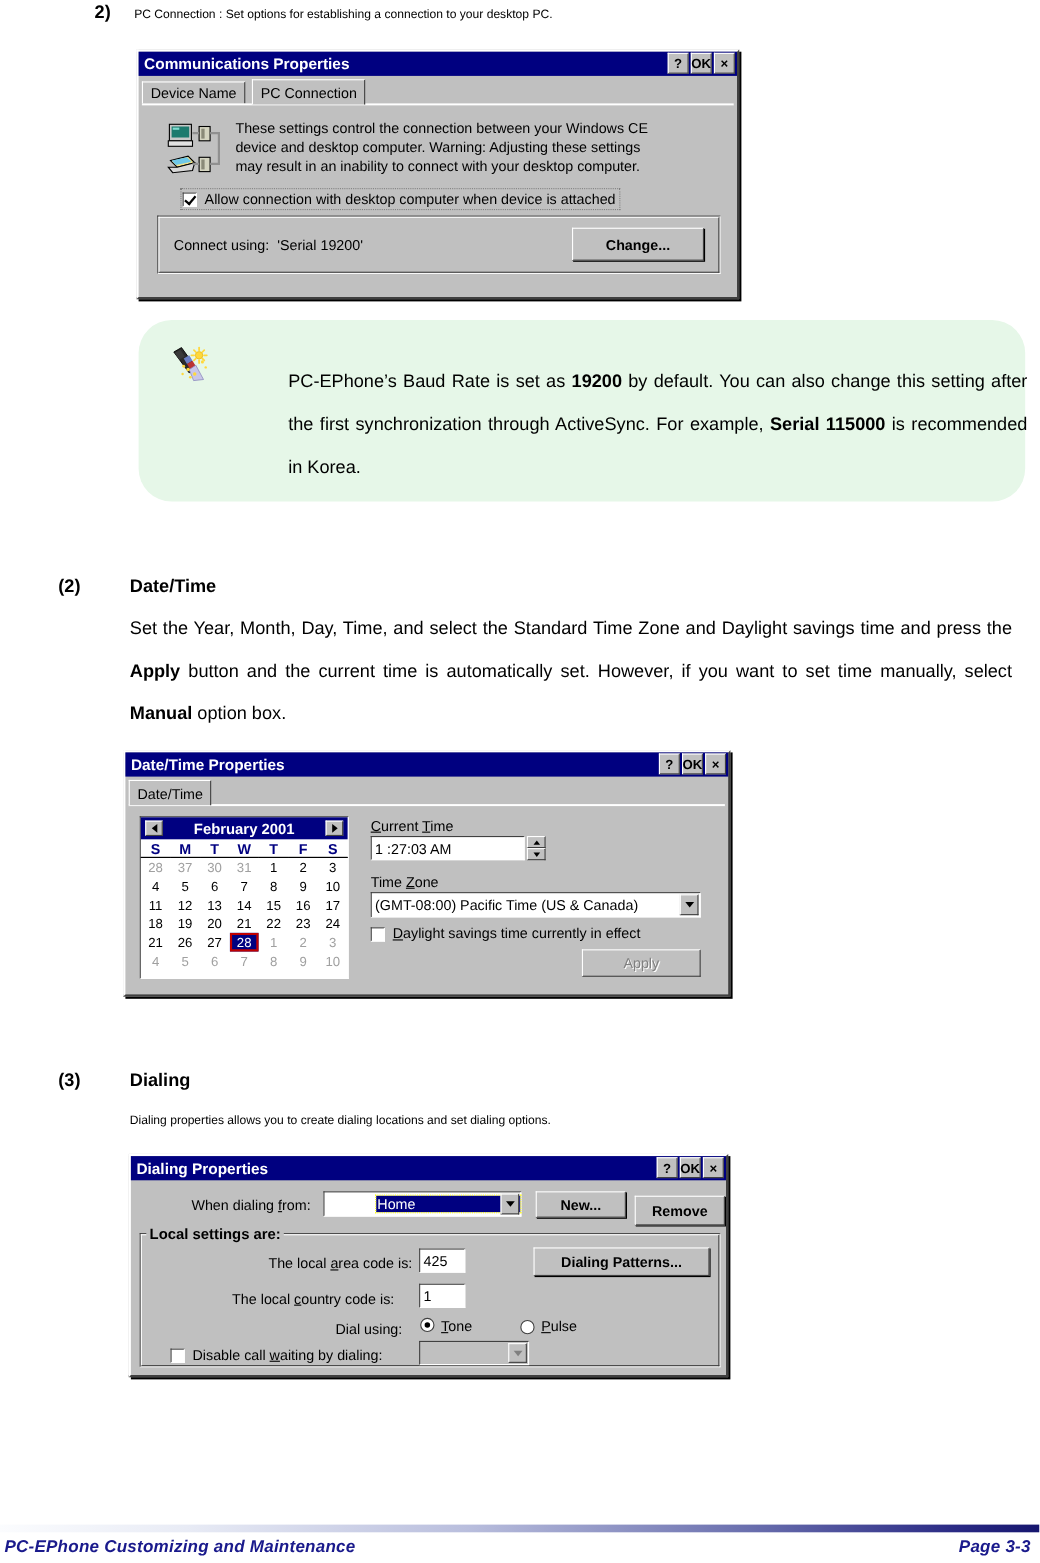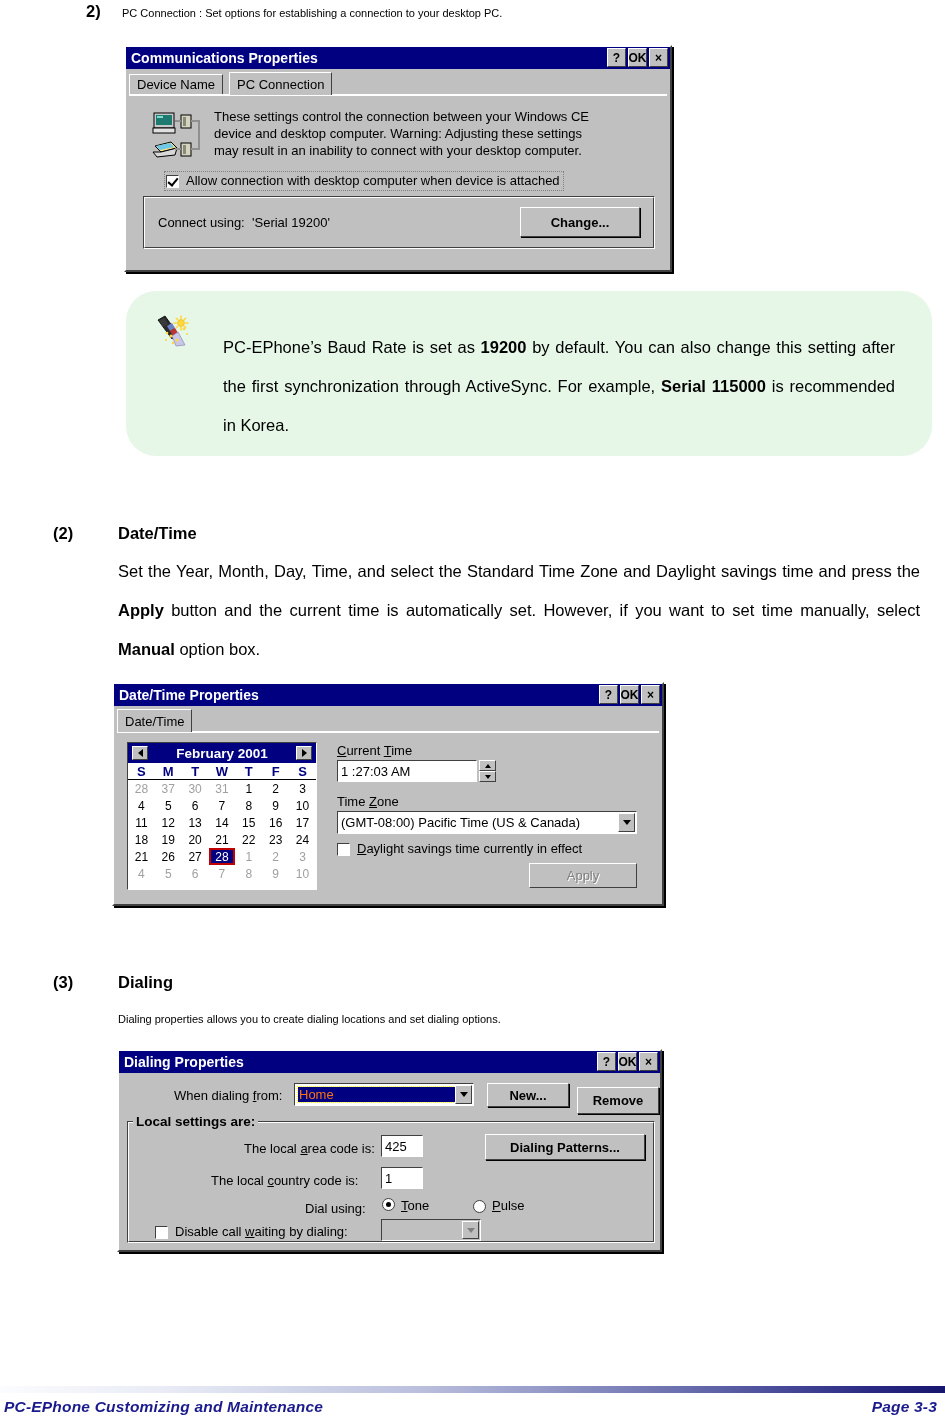--- a/index.html
+++ b/index.html
@@ -48,20 +48,21 @@
     background: #e6f7e8;
     border-radius: 30px;
     box-sizing: border-box;
   }
   .note-text {
     position: absolute;
     font-size: 16.5px;
     line-height: 39px;
     text-align: justify;
     text-justify: inter-word;
+    margin-left: 39px;
   }
   .note-text b { font-weight: 700; }
   .wand-icon {
     position: absolute;
     width: 38px; height: 38px;
   }
 
   
   .ce-dialog {
     position: absolute;
@@ -389,24 +390,25 @@
     position: absolute;
     background: #c0c0c0;
     font-size: 13.5px;
     font-weight: 700;
     padding: 0 3px;
   }
 
   
   .sel-text {
     background: #000080;
-    color: #f97316;
+    color: #ffffff;
     outline: 1px dotted #ffff00;
     outline-offset: 0px;
     padding: 0 1px;
+    margin-left: 44px;
   }
 
   
   .footer-bar {
     position: absolute;
     left: 0;
     width: 945px;
     height: 7px;
     background: linear-gradient(to right, #fbfcfe 0%, #e8ebf5 18%, #b9bedd 45%, #6a6fae 72%, #2a2a84 92%, #16166e 100%);
   }

